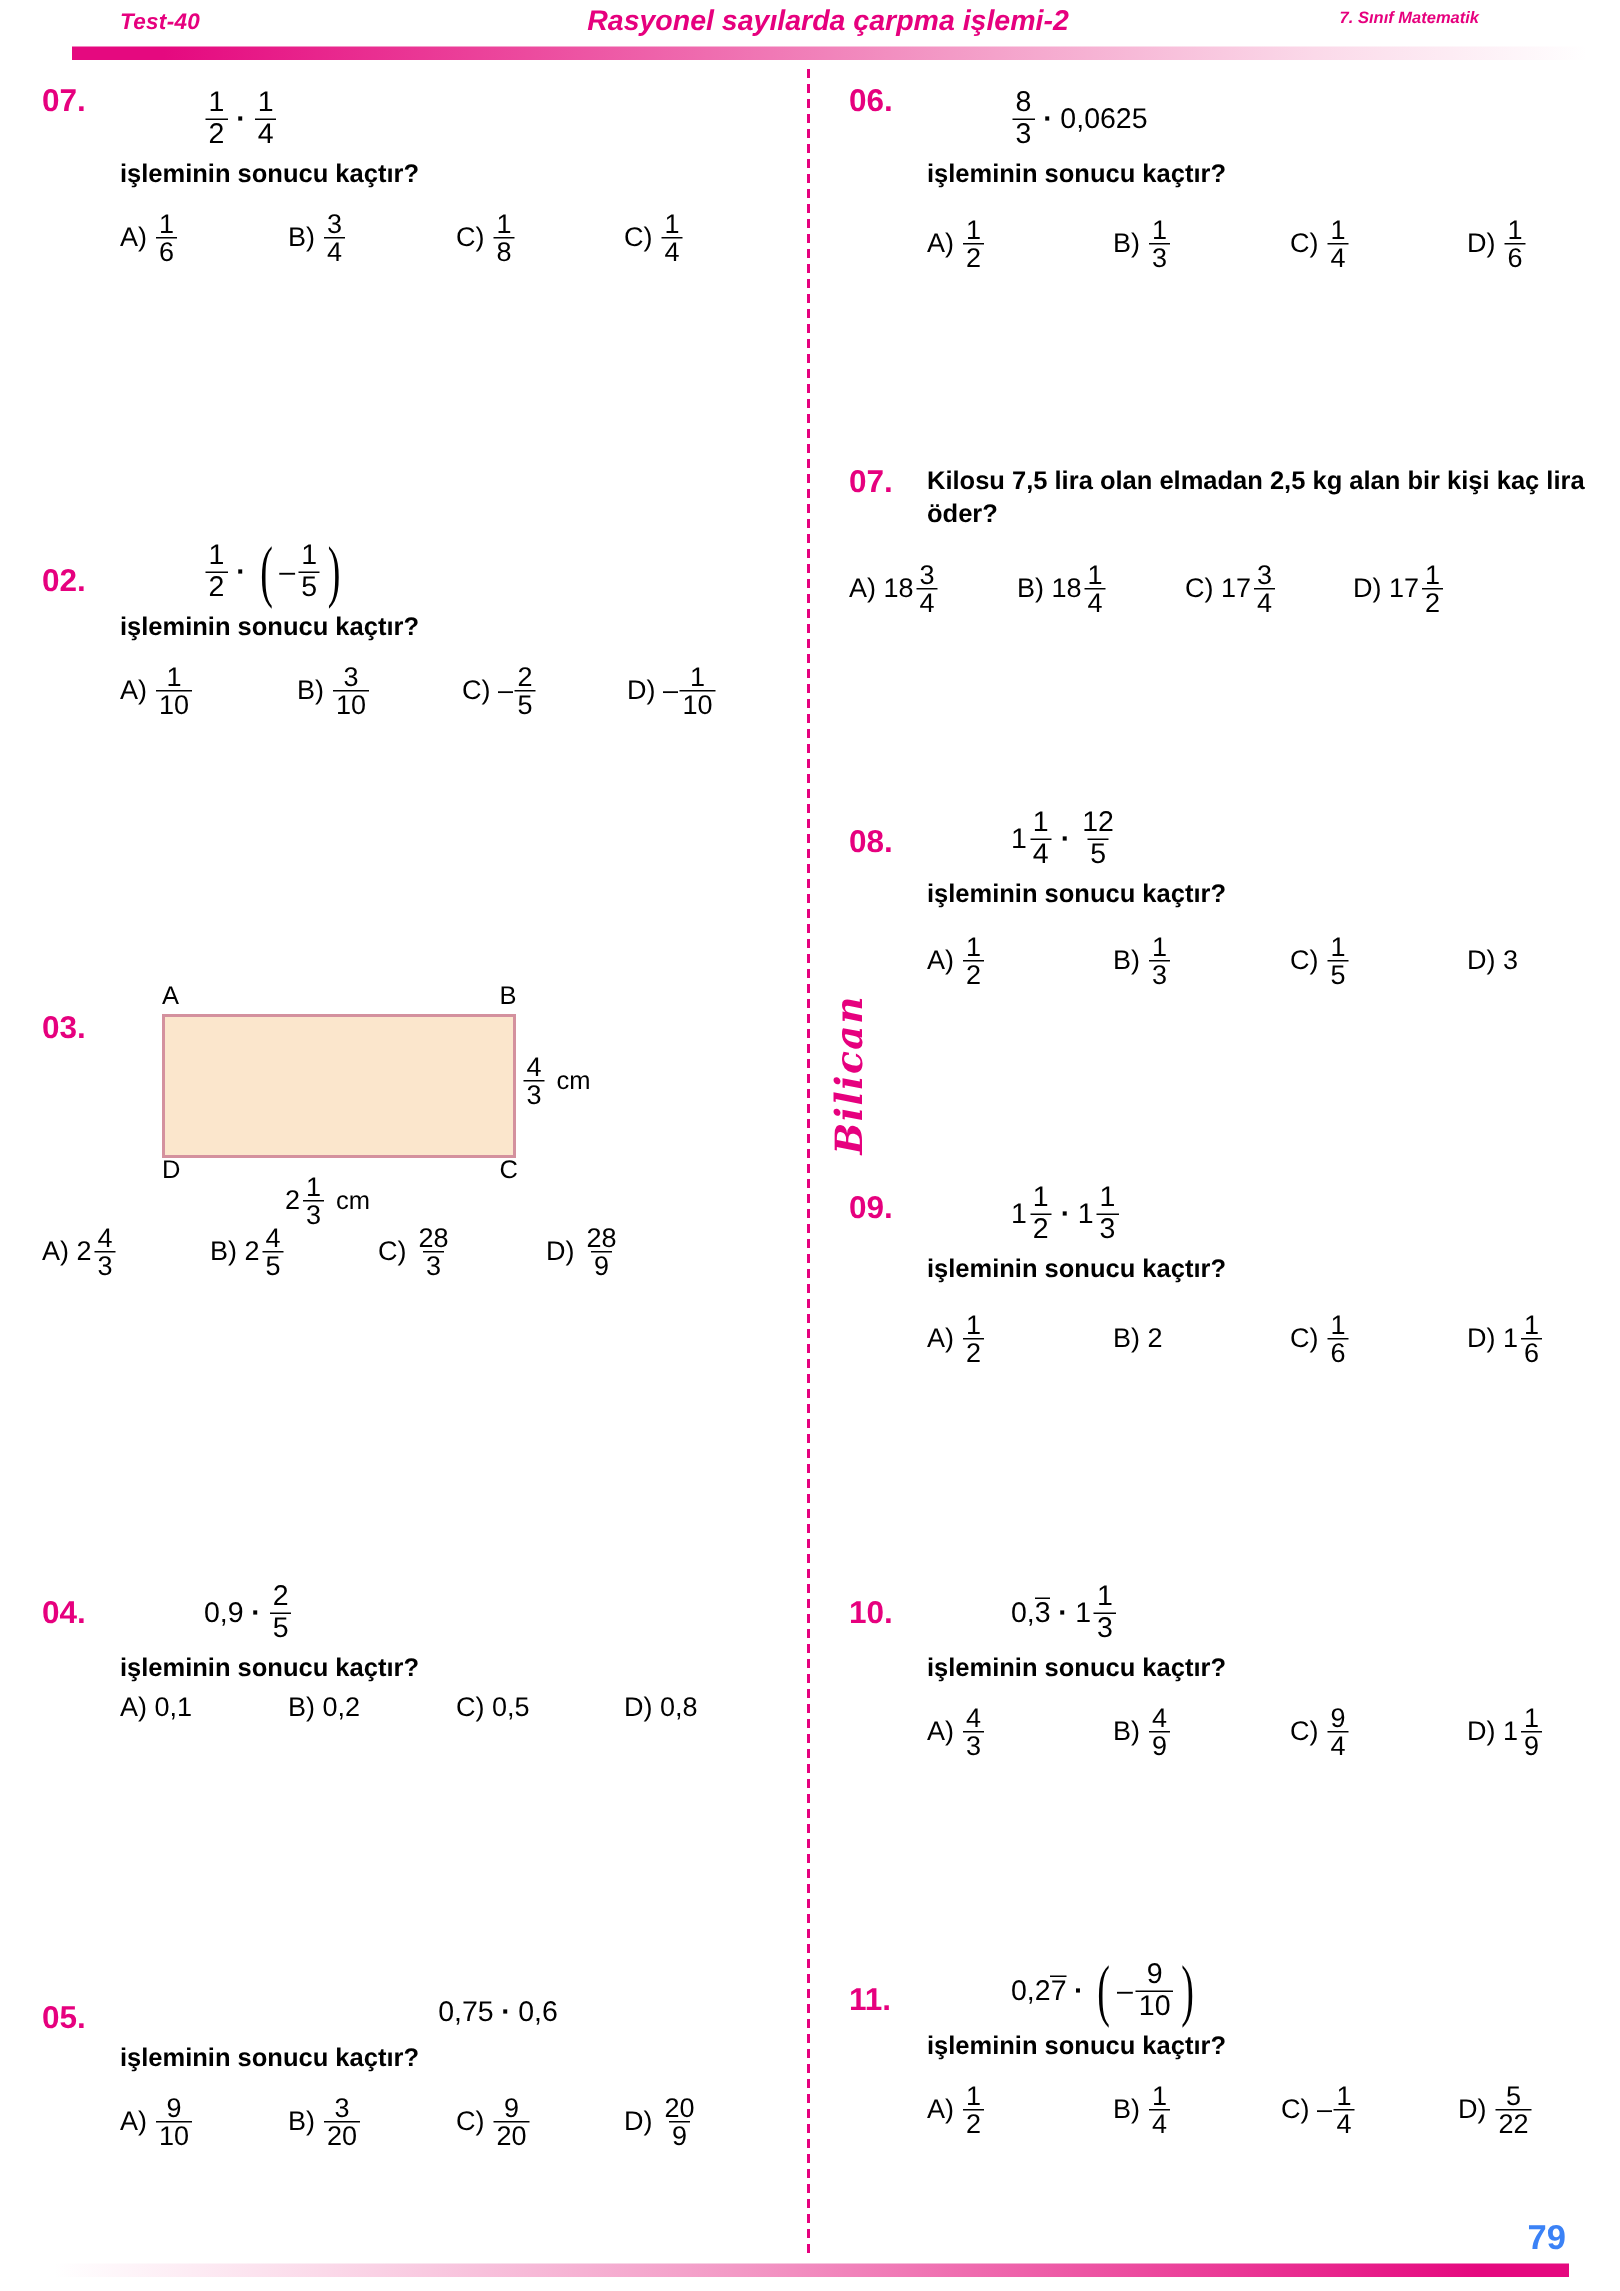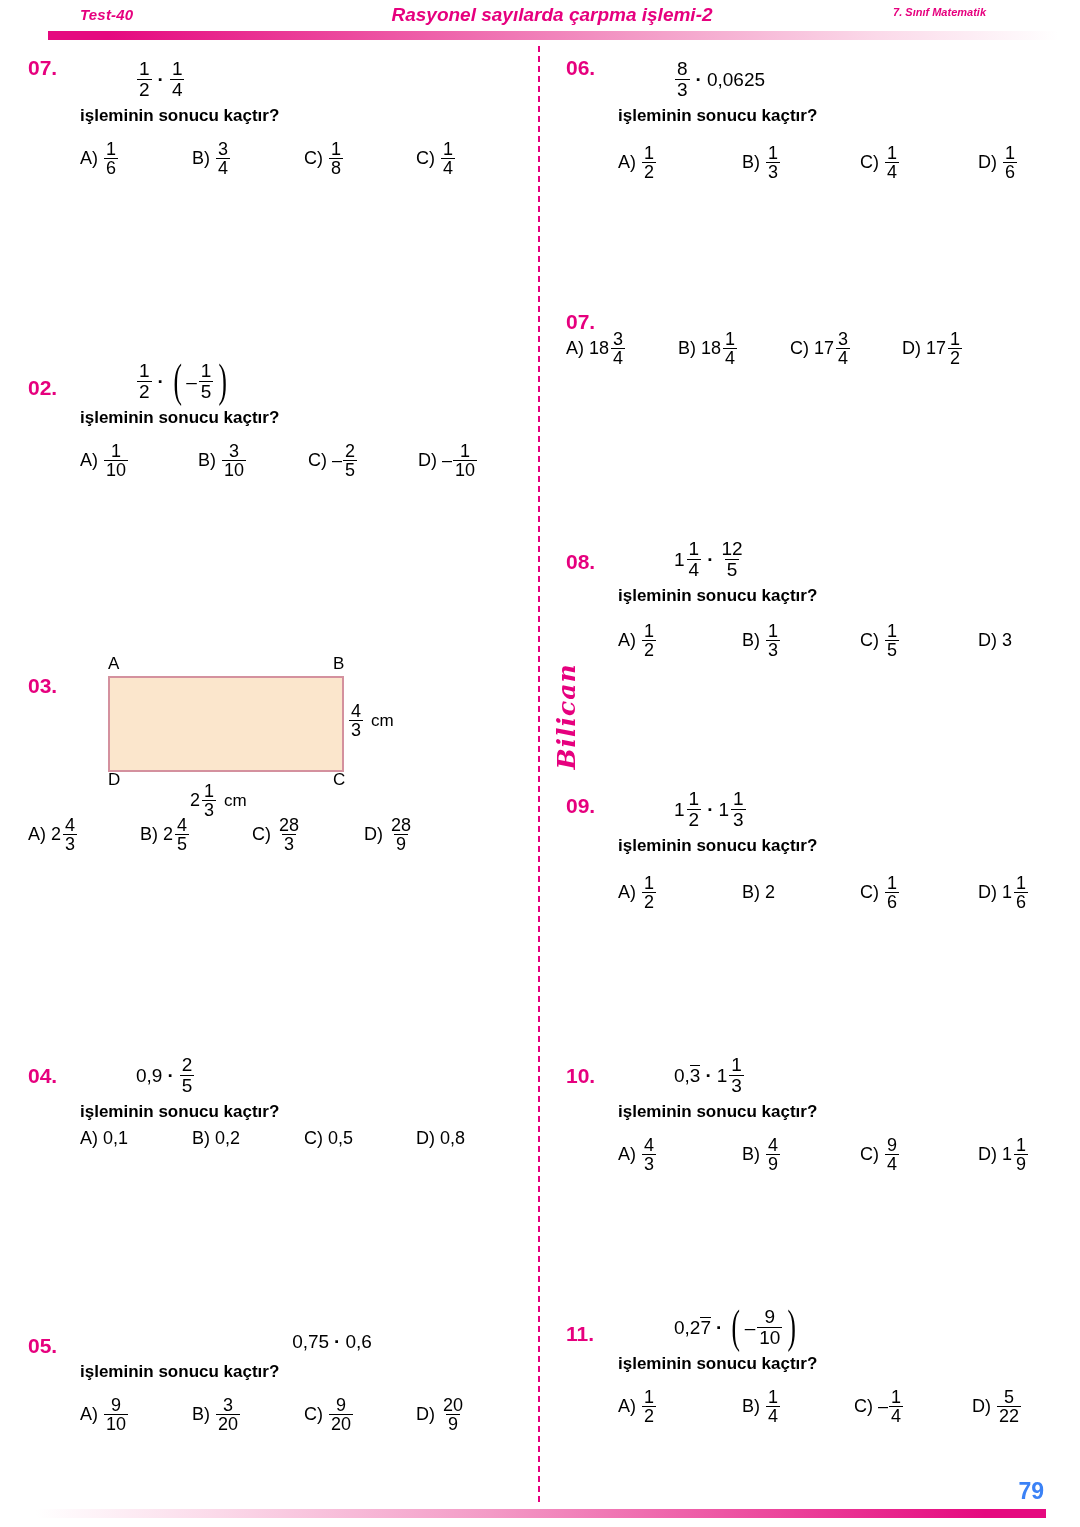--- a/index.html
+++ b/index.html
@@ -376,20 +376,21 @@
                 <span class="den">6</span>
               </span>
           </div>
         </div>
       </div>
     </div>
 
     <div class="q" style="top:264px;">
       <div class="qnum">07.</div>
       <div class="qbody">
+        <div class="stem">Kilosu 7,5 lira olan elmadan 2,5 kg alan bir kişi kaç lira öder?</div>
         <div class="opts" style="margin-left:-52px;margin-top:20px;">
           <div class="opt" style="width:112px;">
             <span class="lbl">A)</span>
             <span class="whole">18</span>
             <span class="fr">
                 <span class="num">3</span>
                 <span class="den">4</span>
               </span>
           </div>
           <div class="opt" style="width:112px;">

